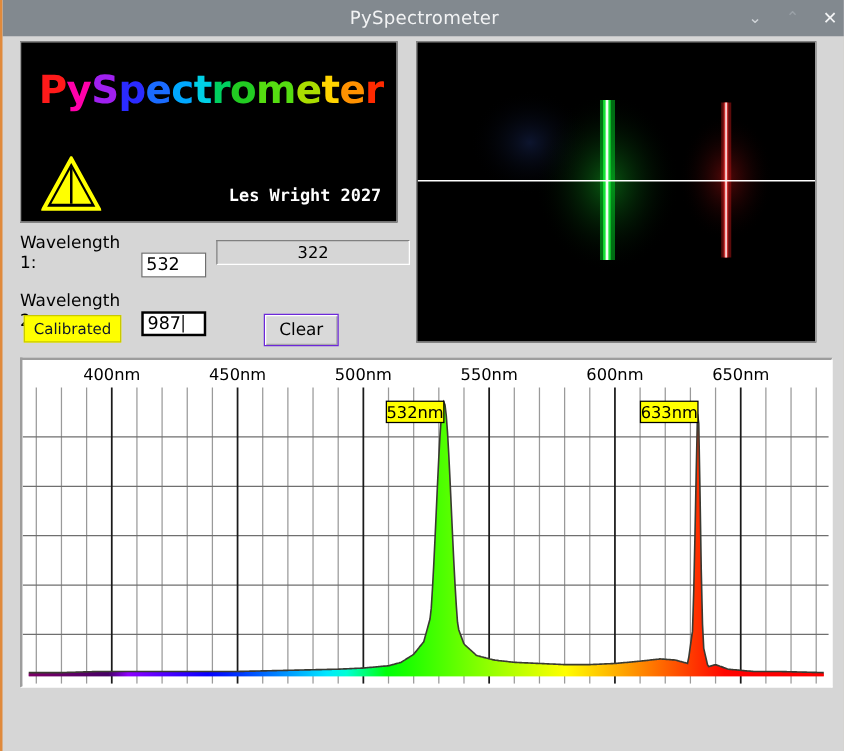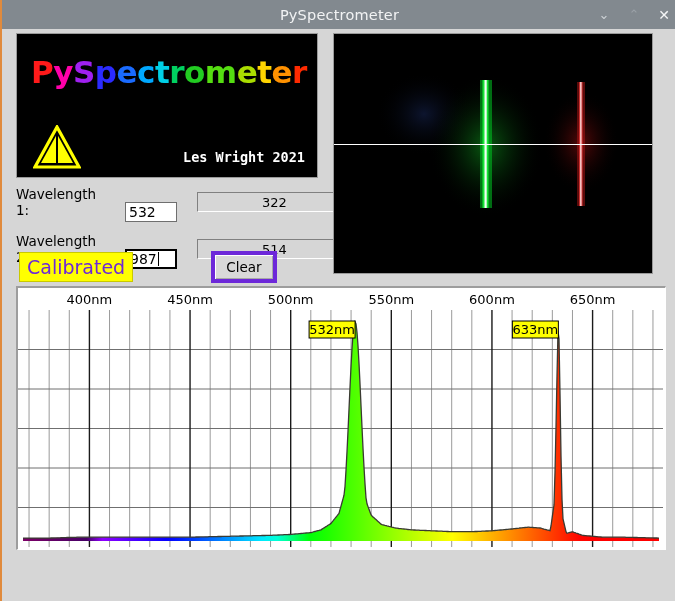--- a/index.html
+++ b/index.html
@@ -67,21 +67,21 @@
     position: absolute; right: 12px; bottom: 12px;
     color: #ffffff; font-size: 13.5px; font-weight: bold;
     font-family: "DejaVu Sans Mono", monospace;
   }
   #warn-icon {
     position: absolute; left: 16px; bottom: 8px;
     width: 48px; height: 44px;
   }
 
   
-  .wl-row { position: absolute; left: 14px; height: 22px; display: flex; align-items: center; gap: 12px; }
+  .wl-row { position: absolute; left: 14px; height: 22px; display: flex; align-items: center; }
   .wl-label { font-size: 13.5px; color: #000; width: 97px; }
   .wl-input {
     width: 52px; height: 20px; background: #ffffff;
     font-size: 14px; color: #000000;
     padding-left: 3px; box-sizing: border-box;
     display: flex; align-items: center;
     border: 1px solid #6f6f6f;
     font-family: "DejaVu Sans", sans-serif;
     margin-top: 19px;
   }
@@ -89,31 +89,31 @@
   .caret { display: inline-block; width: 1px; height: 14px; background: #000; margin-left: 1px; }
   .wl-readout {
     width: 155px; height: 20px; margin-left: 8px;
     display: flex; align-items: center; justify-content: center;
     font-size: 13px; color: #000; box-sizing: border-box;
   }
 
   
   #calibrated {
     position: absolute; left: 17px; top: 252px;
-    background: #ffff00; color: #6d28d9;
-    font-size: 19px; padding: 3px 7px;
+    background: #ffff00; color: #0f172a;
+    font-size: 12px; padding: 3px 7px;
     border: 1px solid #c9c900;
   }
   #clear-btn {
     position: absolute; left: 209px; top: 251px;
     width: 58px; height: 24px;
     display: flex; align-items: center; justify-content: center;
     font-size: 13.5px; color: #000;
     background: #d9d9d9;
-    border: 4px solid #6d28d9;
+    border: 1px solid #6d28d9;
     box-shadow: inset 1px 1px 0 #ffffff, inset -1px -1px 0 #a8a8a8;
   }
 
   
   #cam-panel {
     position: absolute; left: 331px; top: 33px;
     width: 318px; height: 239px;
     background: #000;
     border: 1px solid #9a9a9a;
     overflow: hidden;
@@ -151,38 +151,37 @@
   </div>
 
   <div id="logo-panel">
     <div id="logo-title"><span style="color: rgb(255, 26, 26);">P</span><span style="color: rgb(255, 0, 170);">y</span><span style="color: rgb(160, 32, 240);">S</span><span style="color: rgb(43, 43, 255);">p</span><span style="color: rgb(26, 107, 255);">e</span><span style="color: rgb(0, 168, 255);">c</span><span style="color: rgb(0, 208, 230);">t</span><span style="color: rgb(0, 208, 96);">r</span><span style="color: rgb(34, 204, 34);">o</span><span style="color: rgb(85, 221, 17);">m</span><span style="color: rgb(170, 221, 0);">e</span><span style="color: rgb(255, 212, 0);">t</span><span style="color: rgb(255, 145, 0);">e</span><span style="color: rgb(255, 42, 0);">r</span></div>
     <svg id="warn-icon" viewBox="0 0 48 44">
       <polygon points="24,2 46,42 2,42" fill="none" stroke="#ffff00" stroke-width="3.2"></polygon>
       <polygon points="24,9 24,38 8,38" fill="#ffff00"></polygon>
       <polygon points="24,9 24,38 40,38" fill="#ffff00"></polygon>
       <line x1="24" y1="9" x2="24" y2="38" stroke="#000000" stroke-width="2"></line>
     </svg>
-    <div id="logo-credit">Les Wright 2021</div>
+    <div id="logo-credit">Les Wright 2027</div>
   </div>
 
   <div class="wl-row" style="top:191px;">
     <div class="wl-label">Wavelength 1:</div>
     <div class="wl-input">
       <span>532</span>
     </div>
     <div class="wl-readout sunken">322</div>
   </div>
 
   <div class="wl-row" style="top:238px;">
     <div class="wl-label">Wavelength 2:</div>
     <div class="wl-input focused">
       <span>987</span>
         <span class="caret"></span>
     </div>
-    <div class="wl-readout sunken">514</div>
   </div>
 
   <div id="calibrated">Calibrated</div>
   <div id="clear-btn">Clear</div>
 
   <div id="cam-panel">
     <svg width="318" height="239">
       <defs>
         <radialGradient id="gGlow" cx="50%" cy="50%" r="50%">
           <stop offset="0%" stop-color="#0a6b14" stop-opacity="0.85"></stop>

